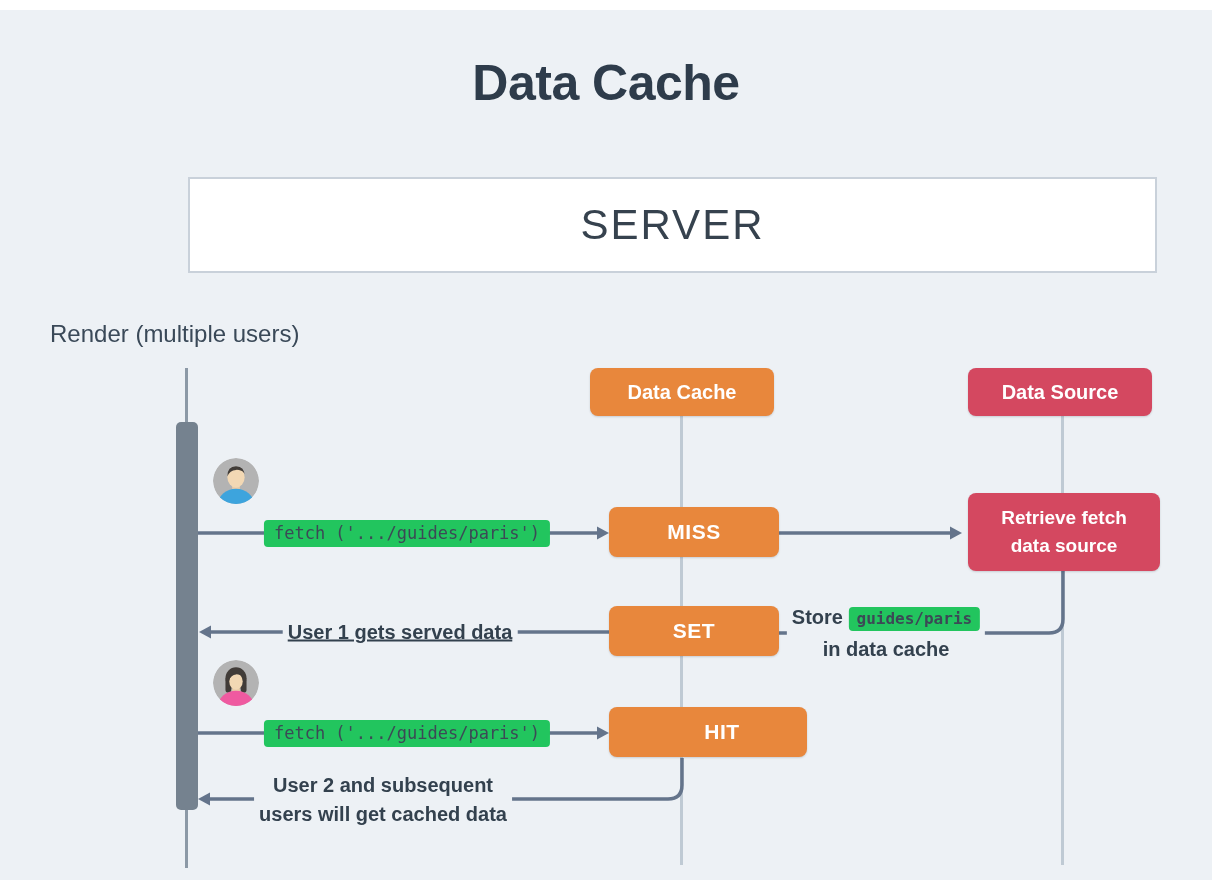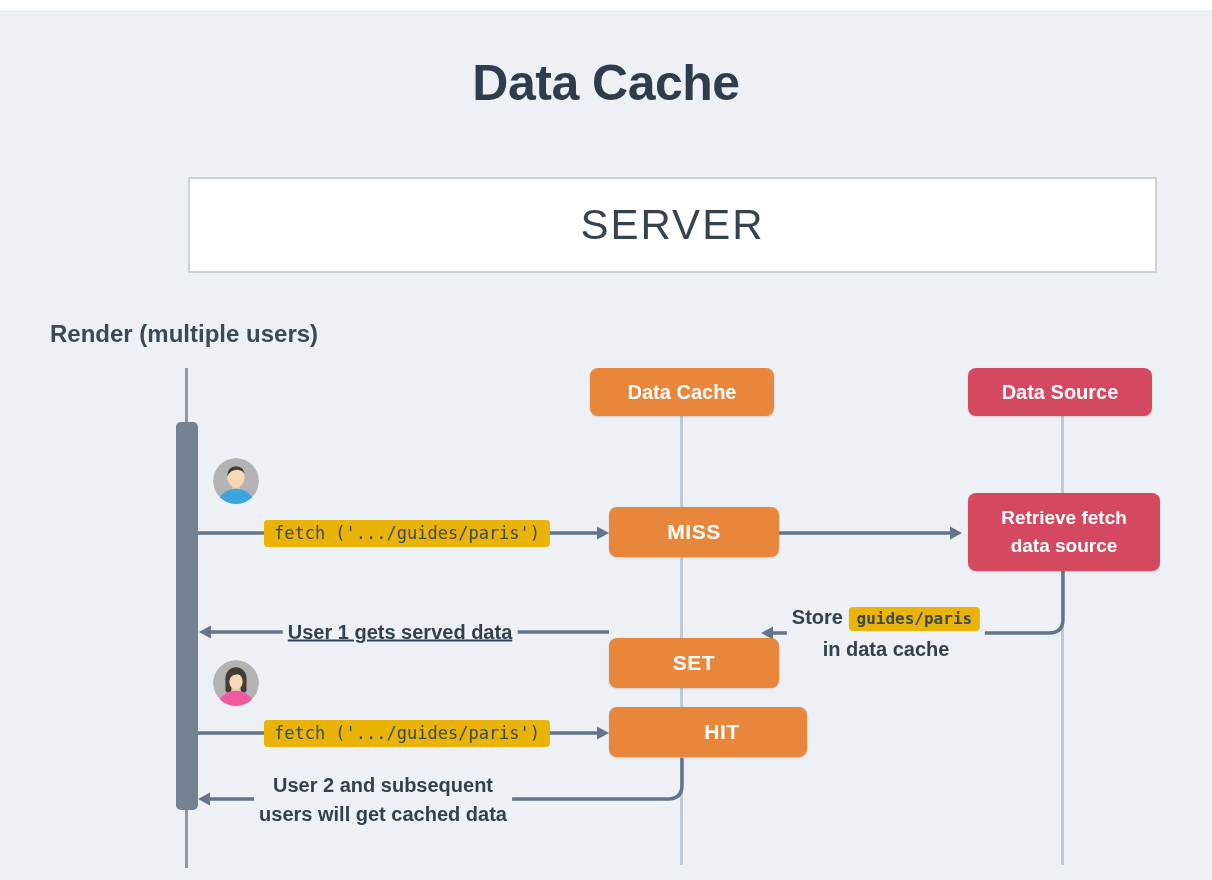--- a/index.html
+++ b/index.html
@@ -18,21 +18,21 @@
 
   .server-box {
     position:absolute; left:188px; top:177px; width:969px; height:96px;
     background:#ffffff; border:2px solid #c9d1da; box-sizing:border-box;
     display:flex; align-items:center; justify-content:center;
   }
   .server-box span { font-size:42px; color:#36424e; font-weight:500; letter-spacing:2px; }
 
   .lane-label {
     position:absolute; left:50px; top:320px;
-    font-size:24px; font-weight:700; color:#3a4958;
+    font-size:24px; font-weight:400; color:#3a4958;
   }
 
   .lifeline { position:absolute; width:3px; }
   .render-line { left:185px; top:368px; height:500px; background:#8c99a6; }
   .dc-line     { left:680px; top:416px; height:449px; background:#bfcad4; }
   .ds-line     { left:1061px; top:416px; height:449px; background:#bfcad4; }
 
   .activation {
     position:absolute; left:176px; top:422px; width:22px; height:388px;
     background:#75828f; border-radius:5px;
@@ -43,33 +43,33 @@
   .node {
     position:absolute; display:flex; align-items:center; justify-content:center;
     color:#ffffff; font-weight:700; border-radius:8px; text-align:center;
     box-shadow:0 1px 2px rgba(40,50,60,0.18);
   }
   .header-node { width:184px; height:48px; font-size:20px; }
   .dc-header { left:590px; top:368px; background:#e8873c; }
   .ds-header { left:968px; top:368px; background:#d44860; }
   .action { left:609px; width:170px; height:50px; font-size:21px; background:#e8873c; letter-spacing:0.5px; }
   .miss-node { top:507px; }
-  .set-node  { top:638px; }
+  .set-node  { top:606px; }
   .hit-node  { top:707px;padding-left:28px; }
   .retrieve-node {
     left:968px; top:493px; width:192px; height:78px;
     background:#d44860; font-size:19px; line-height:1.45; flex-direction:column;
   }
 
   .avatar { position:absolute; width:46px; height:46px; }
   .avatar-1 { left:213px; top:458px; }
   .avatar-2 { left:213px; top:660px; }
 
   .chip {
-    background:#eab308; border-radius:4px; padding:3px 10px 4px;
+    background:#22c55e; border-radius:4px; padding:3px 10px 4px;
     font-family:"DejaVu Sans Mono", monospace; font-size:17px; color:#3c4956;
     white-space:nowrap;
   }
   .fetch-label { position:absolute; transform:translate(-50%,-50%); }
   .fetch-1 { left:407px; top:533px; }
   .fetch-2 { left:407px; top:733px; }
 
   .msg {
     position:absolute; transform:translate(-50%,-50%);
     color:#33414e; font-weight:600; font-size:20px; white-space:nowrap;

